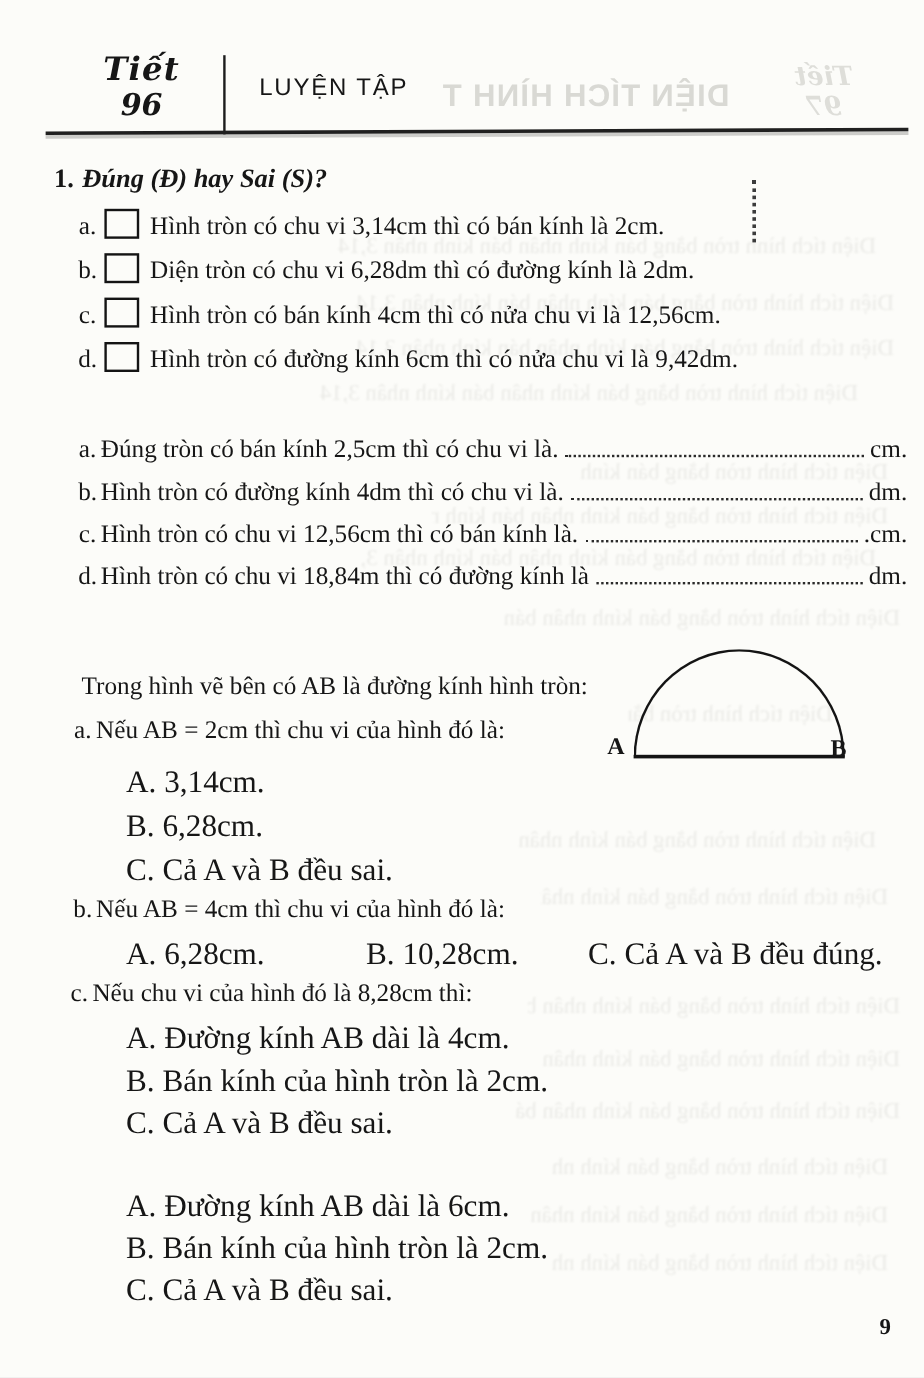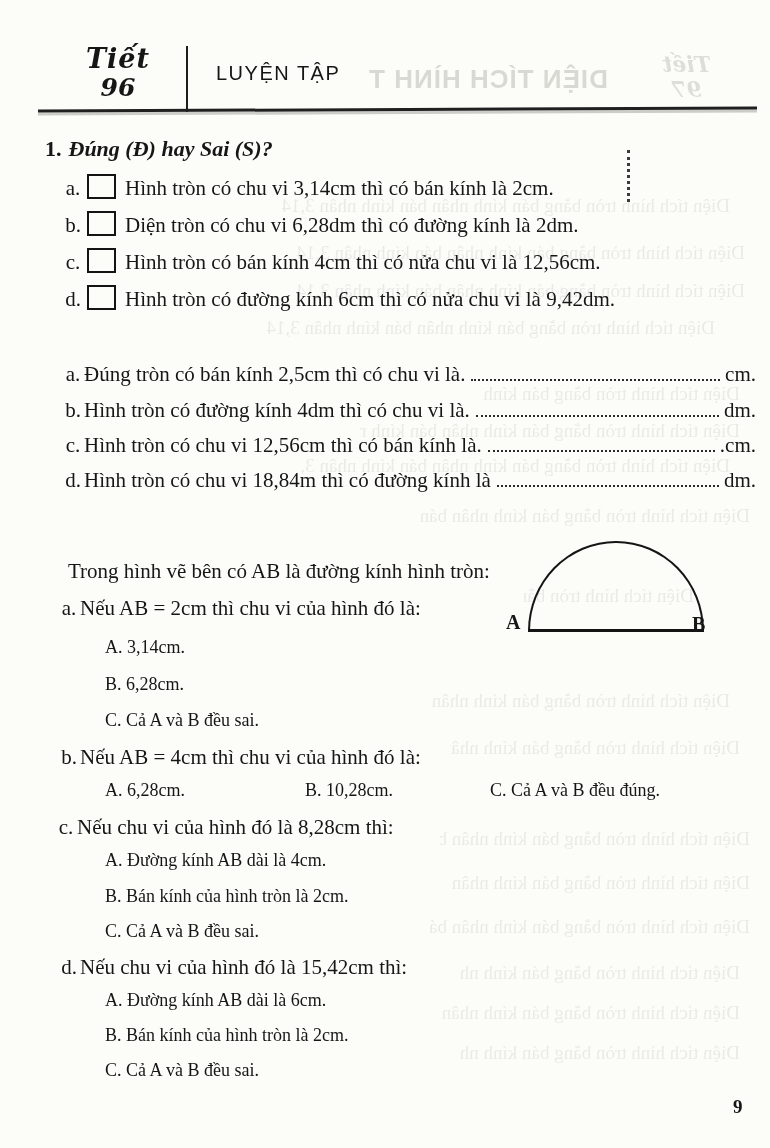--- a/index.html
+++ b/index.html
@@ -21,21 +21,21 @@
     transform:rotate(-0.25deg);box-shadow:0 3px 0 rgba(60,60,60,.25);}
   
   .exnum{font-weight:bold;font-size:22px;}
   .prompt{font-style:italic;font-weight:bold;font-size:22px;margin-left:7px;}
   .body-t{font-size:21px;text-align:center;}
   .letter{display:inline-block;min-width:22px;font-size:21px;}
   .checkbox{display:inline-block;width:25px;height:21px;border:2px solid #141414;
     background:transparent;margin:0 9px 0 3px;vertical-align:-4px;}
   .ex2row{display:flex;align-items:baseline;left:62px;width:694px;}
   .ex2row .leader{flex:1;border-bottom:2.5px dotted #2a2a2a;margin:0 5px 4px 6px;height:1px;}
-  .opt{font-size:18px;}
+  .opt{font-size:26px;}
   
   .fig{position:absolute;left:506px;top:541px;width:206px;height:100px;}
   .fig .arc{position:absolute;left:22px;top:0;width:172px;height:88px;
     border:2px solid #141414;border-bottom:none;border-radius:88px 88px 0 0/90px 90px 0 0;}
   .fig .base{position:absolute;left:22px;top:88px;width:176px;height:2.5px;background:#141414;}
   .fig .pt{position:absolute;font-weight:bold;font-size:20px;}
   .fig .pa{left:0;top:70px;}
   .fig .pb{left:186px;top:72px;}
   
   .ghost{position:absolute;transform:scaleX(-1);color:#8e8e86;opacity:.16;
@@ -151,22 +151,19 @@
   <div class="ab opt" style="left:305px;top:780px">B. 10,28cm.</div>
   <div class="ab opt" style="left:490px;top:780px">C. Cả A và B đều đúng.</div>
 
   <div class="ab body-t" style="left:55px;top:815px">
     <span class="letter">c.</span><span>Nếu chu vi của hình đó là 8,28cm thì:</span>
   </div>
   <div class="ab opt" style="left:105px;top:850px">A. Đường kính AB dài là 4cm.</div>
   <div class="ab opt" style="left:105px;top:886px">B. Bán kính của hình tròn là 2cm.</div>
   <div class="ab opt" style="left:105px;top:921px">C. Cả A và B đều sai.</div>
 
-  <div class="ab body-t" style="left:58px;top:955px">
-    <span class="letter">d.</span><span>Nếu chu vi của hình đó là 15,42cm thì:</span>
-  </div>
   <div class="ab opt" style="left:105px;top:990px">A. Đường kính AB dài là 6cm.</div>
   <div class="ab opt" style="left:105px;top:1025px">B. Bán kính của hình tròn là 2cm.</div>
   <div class="ab opt" style="left:105px;top:1060px">C. Cả A và B đều sai.</div>
 
   <div class="pagenum">9</div>
 
 </div>
 
 </body></html>

